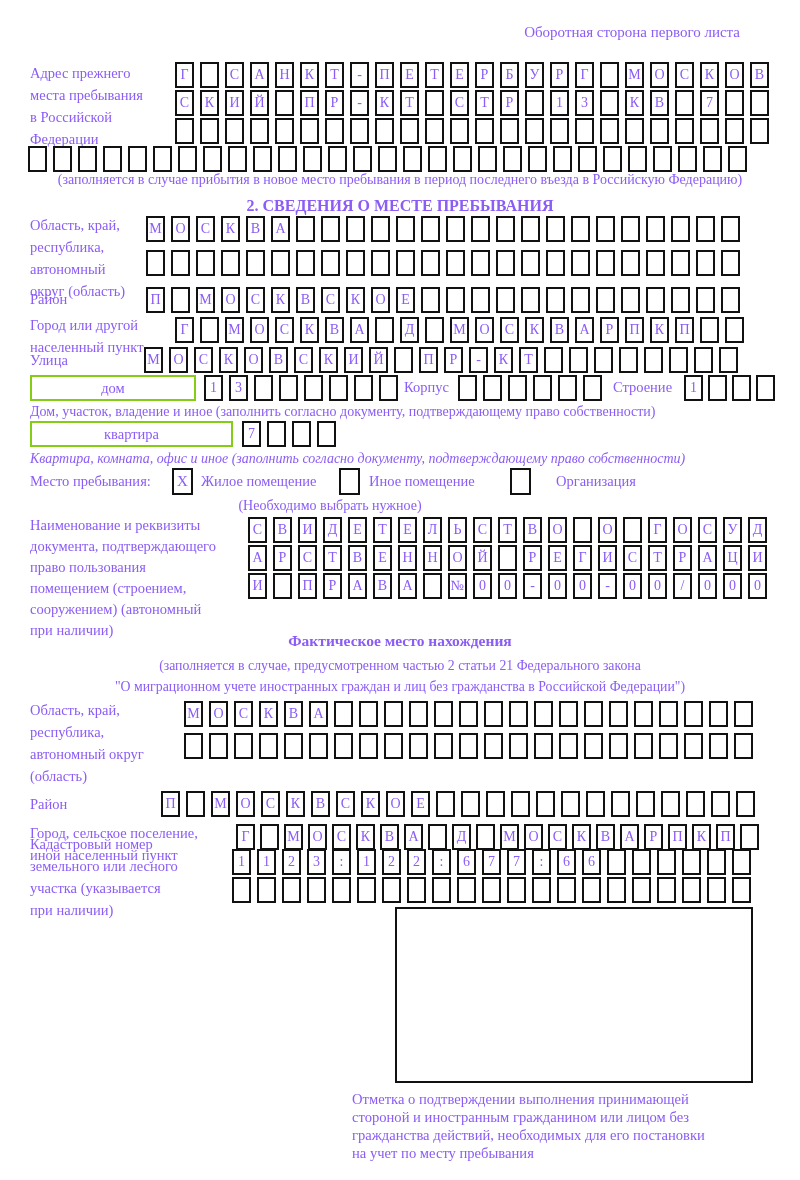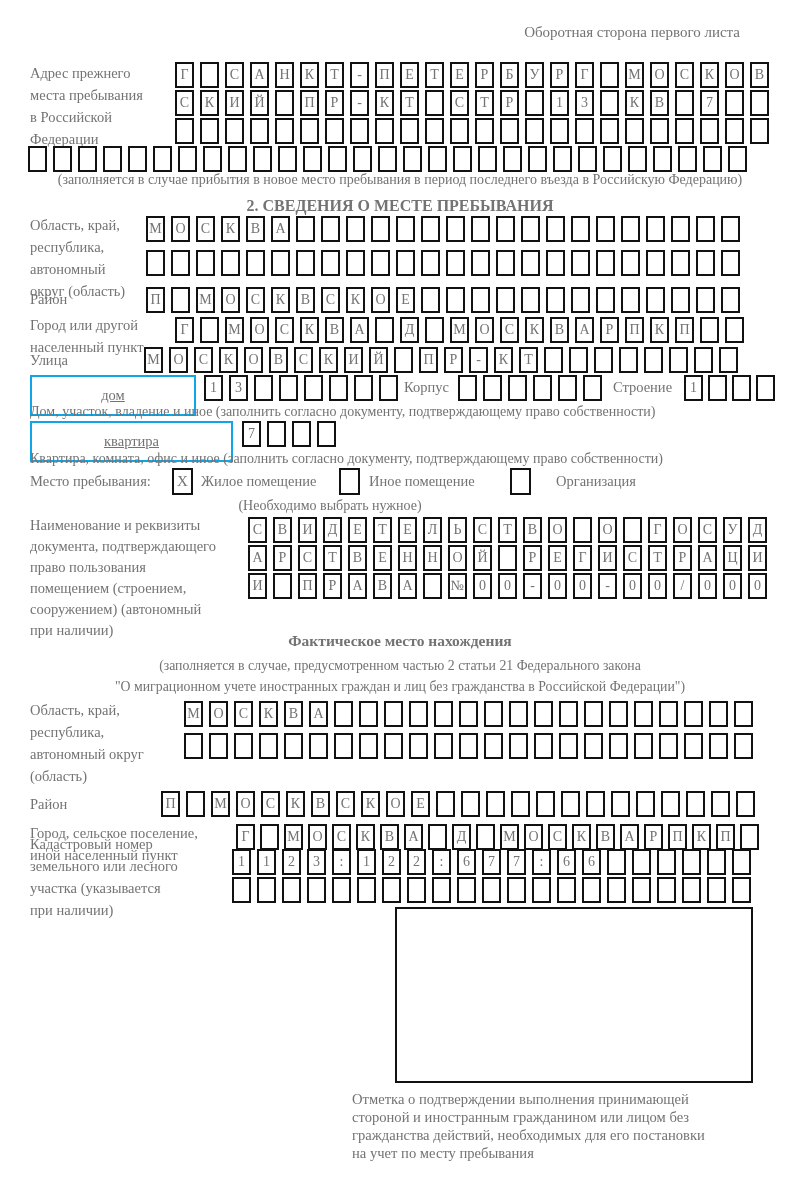--- a/index.html
+++ b/index.html
@@ -1,27 +1,27 @@
 <!DOCTYPE html>
 <html><head>
 <meta charset="utf-8">
 <style>
   html,body{margin:0;padding:0;background:#fff;}
   .page{position:relative;width:800px;height:1180px;background:#fff;
-        font-family:"Liberation Serif","DejaVu Serif",serif;color:#737373;overflow:hidden;}
+        font-family:"Liberation Serif","DejaVu Serif",serif;color:#8b5cf6;overflow:hidden;}
   .abs{position:absolute;}
   .note{font-size:15px;}
   .lbl{font-size:14.5px;line-height:22px;}
   .lbl2{font-size:14.5px;line-height:21px;}
   .cellrow{display:flex;gap:6px;}
   .cell{box-sizing:border-box;width:19px;height:26px;border:2px solid #111;
         display:flex;align-items:center;justify-content:center;
         font-size:14px;background:#fff;flex:0 0 auto;}
-  .labelbox{box-sizing:border-box;border:2px solid #0ea5e9;height:41px;display:flex;
-            align-items:center;justify-content:center;font-size:14.5px;text-decoration:underline;}
+  .labelbox{box-sizing:border-box;border:2px solid #84cc16;height:26px;display:flex;
+            align-items:center;justify-content:center;font-size:14.5px;}
   .caption{font-size:14px;}
   .center{text-align:center;}
   .title{font-size:16px;font-weight:bold;text-align:center;}
   .cbox{box-sizing:border-box;width:21px;height:27px;border:2px solid #111;display:flex;
         align-items:center;justify-content:center;font-size:15px;}
   .inline-lbl{font-size:14.5px;}
   .bigbox{box-sizing:border-box;border:2px solid #111;background:#fff;}
   .botcap{font-size:14.6px;line-height:18px;}
 </style>
 </head>
@@ -324,21 +324,21 @@
     </div>
   <div class="abs caption" style="left:30px;top:404px;">Дом, участок, владение и иное (заполнить согласно документу, подтверждающему право собственности)</div>
 
   <div class="abs labelbox" style="left:30px;top:421px;width:203px;text-align:right;">квартира</div>
   <div class="abs cellrow" style="left:242px;top:421px;">
       <span class="cell">7</span>
       <span class="cell"></span>
       <span class="cell"></span>
       <span class="cell"></span>
     </div>
-  <div class="abs caption" style="left:30px;top:451px;">Квартира, комната, офис и иное (заполнить согласно документу, подтверждающему право собственности)</div>
+  <div class="abs caption" style="left:30px;top:451px;font-style:italic;">Квартира, комната, офис и иное (заполнить согласно документу, подтверждающему право собственности)</div>
 
   <div class="abs inline-lbl" style="left:30px;top:473px;">Место пребывания:</div>
   <div class="abs cbox" style="left:172px;top:468px;">X</div>
   <div class="abs inline-lbl" style="left:201px;top:473px;">Жилое помещение</div>
   <div class="abs cbox" style="left:339px;top:468px;"></div>
   <div class="abs inline-lbl" style="left:369px;top:473px;">Иное помещение</div>
   <div class="abs cbox" style="left:510px;top:468px;"></div>
   <div class="abs inline-lbl" style="left:556px;top:473px;">Организация</div>
   <div class="abs caption center" style="left:180px;top:498px;width:300px;">(Необходимо выбрать нужное)</div>
 

